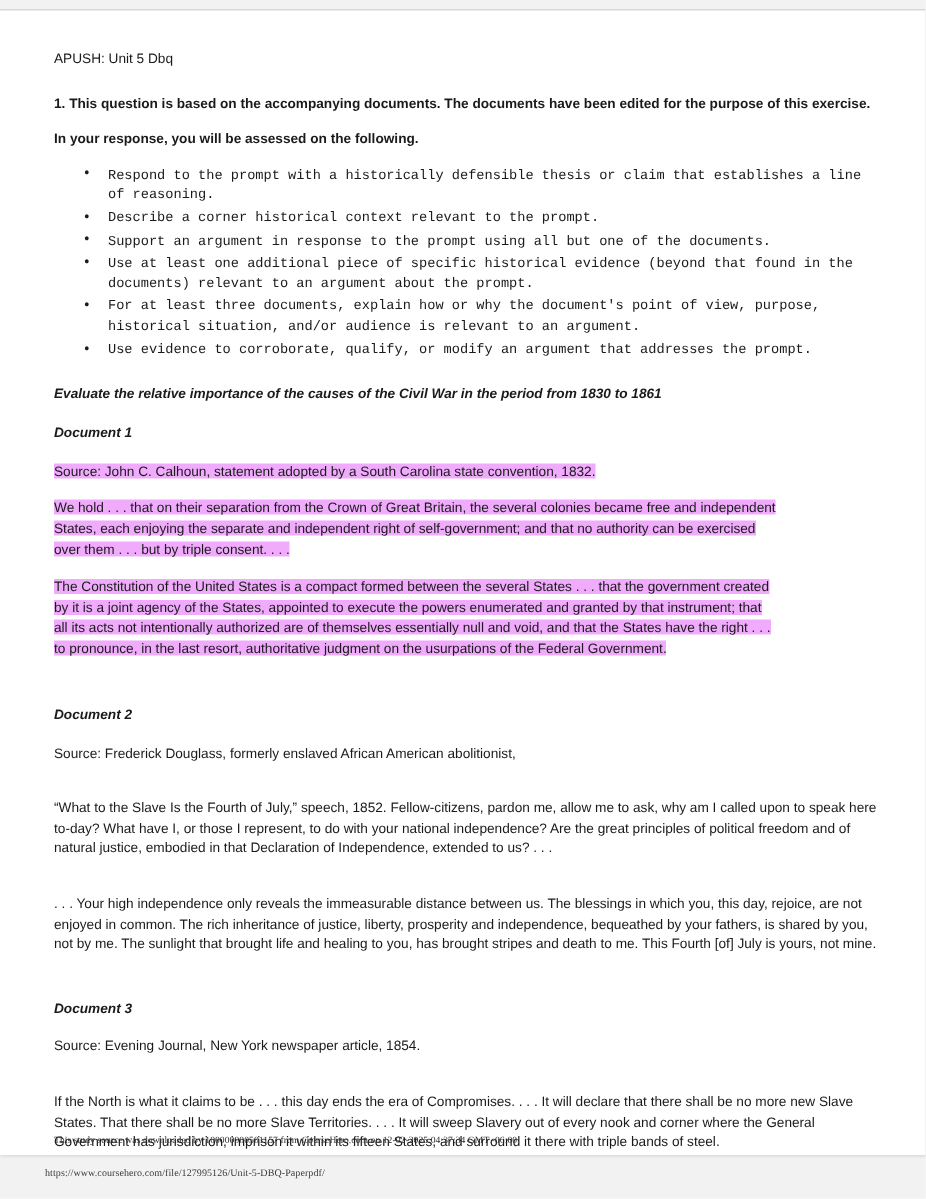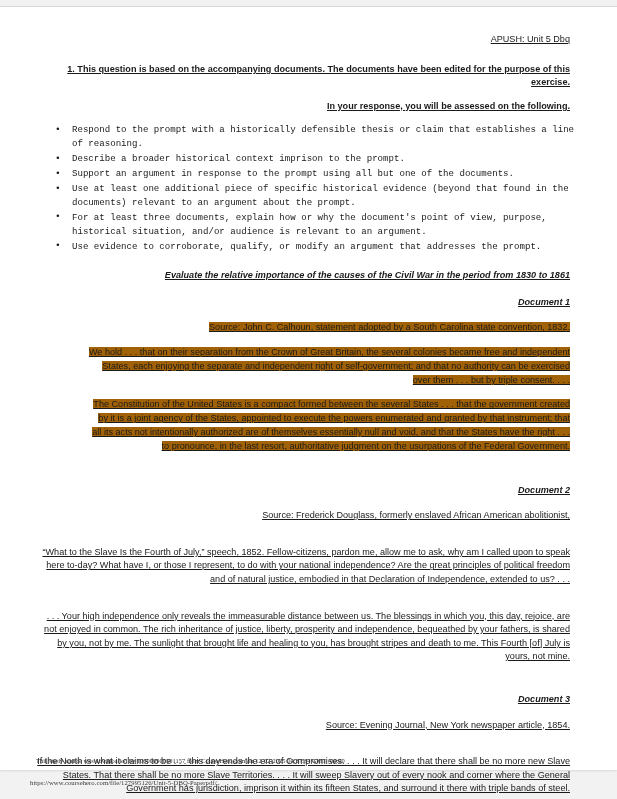--- a/index.html
+++ b/index.html
@@ -22,26 +22,25 @@
     height: 764px;
     background: #ffffff;
     border-top: 1px solid #d8d8d8;
     box-sizing: border-box;
     box-shadow: 0 1px 2px rgba(0,0,0,0.10);
   }
   .content {
     padding: 26px 30px 0 36px;
   }
   p {
-    margin: 0 17px 10px 0;
+    margin: 0 0 10px 0;
     font-size: 9.1px;
     line-height: 13.6px;
     color: #1a1a1a;
-    text-align: right;
-    text-decoration: underline;
+    text-align: left;
   }
   .title {
     margin-bottom: 16px;
   }
   .bold {
     font-weight: bold;
   }
   .bolditalic {
     font-weight: bold;
     font-style: italic;
@@ -72,21 +71,21 @@
     position: absolute;
     left: 19px;
     top: -0.5px;
     font-size: 9.5px;
     color: #1a1a1a;
   }
   .hl {
     margin-bottom: 11px;
   }
   .hl span.line {
-    background: #a16207;
+    background: #f0abfc;
     display: inline;
     box-decoration-break: clone;
     -webkit-box-decoration-break: clone;
   }
   .hl .row {
     display: block;
     line-height: 13.8px;
   }
   .gap-lg {
     height: 19px;
@@ -122,21 +121,21 @@
   <div class="content">
 
     <p class="title">APUSH: Unit 5 Dbq</p>
 
     <p class="bold">1. This question is based on the accompanying documents. The documents have been edited for the purpose of this exercise.</p>
 
     <p class="bold">In your response, you will be assessed on the following.</p>
 
     <ul class="criteria">
       <li>Respond to the prompt with a historically defensible thesis or claim that establishes a line of reasoning.</li>
-      <li>Describe a broader historical context imprison to the prompt.</li>
+      <li>Describe a corner historical context relevant to the prompt.</li>
       <li>Support an argument in response to the prompt using all but one of the documents.</li>
       <li>Use at least one additional piece of specific historical evidence (beyond that found in the documents) relevant to an argument about the prompt.</li>
       <li>For at least three documents, explain how or why the document's point of view, purpose, historical situation, and/or audience is relevant to an argument.</li>
       <li>Use evidence to corroborate, qualify, or modify an argument that addresses the prompt.</li>
     </ul>
 
     <p class="bolditalic prompt">Evaluate the relative importance of the causes of the Civil War in the period from 1830 to 1861</p>
 
     <p class="bolditalic doc-head">Document 1</p>
 

